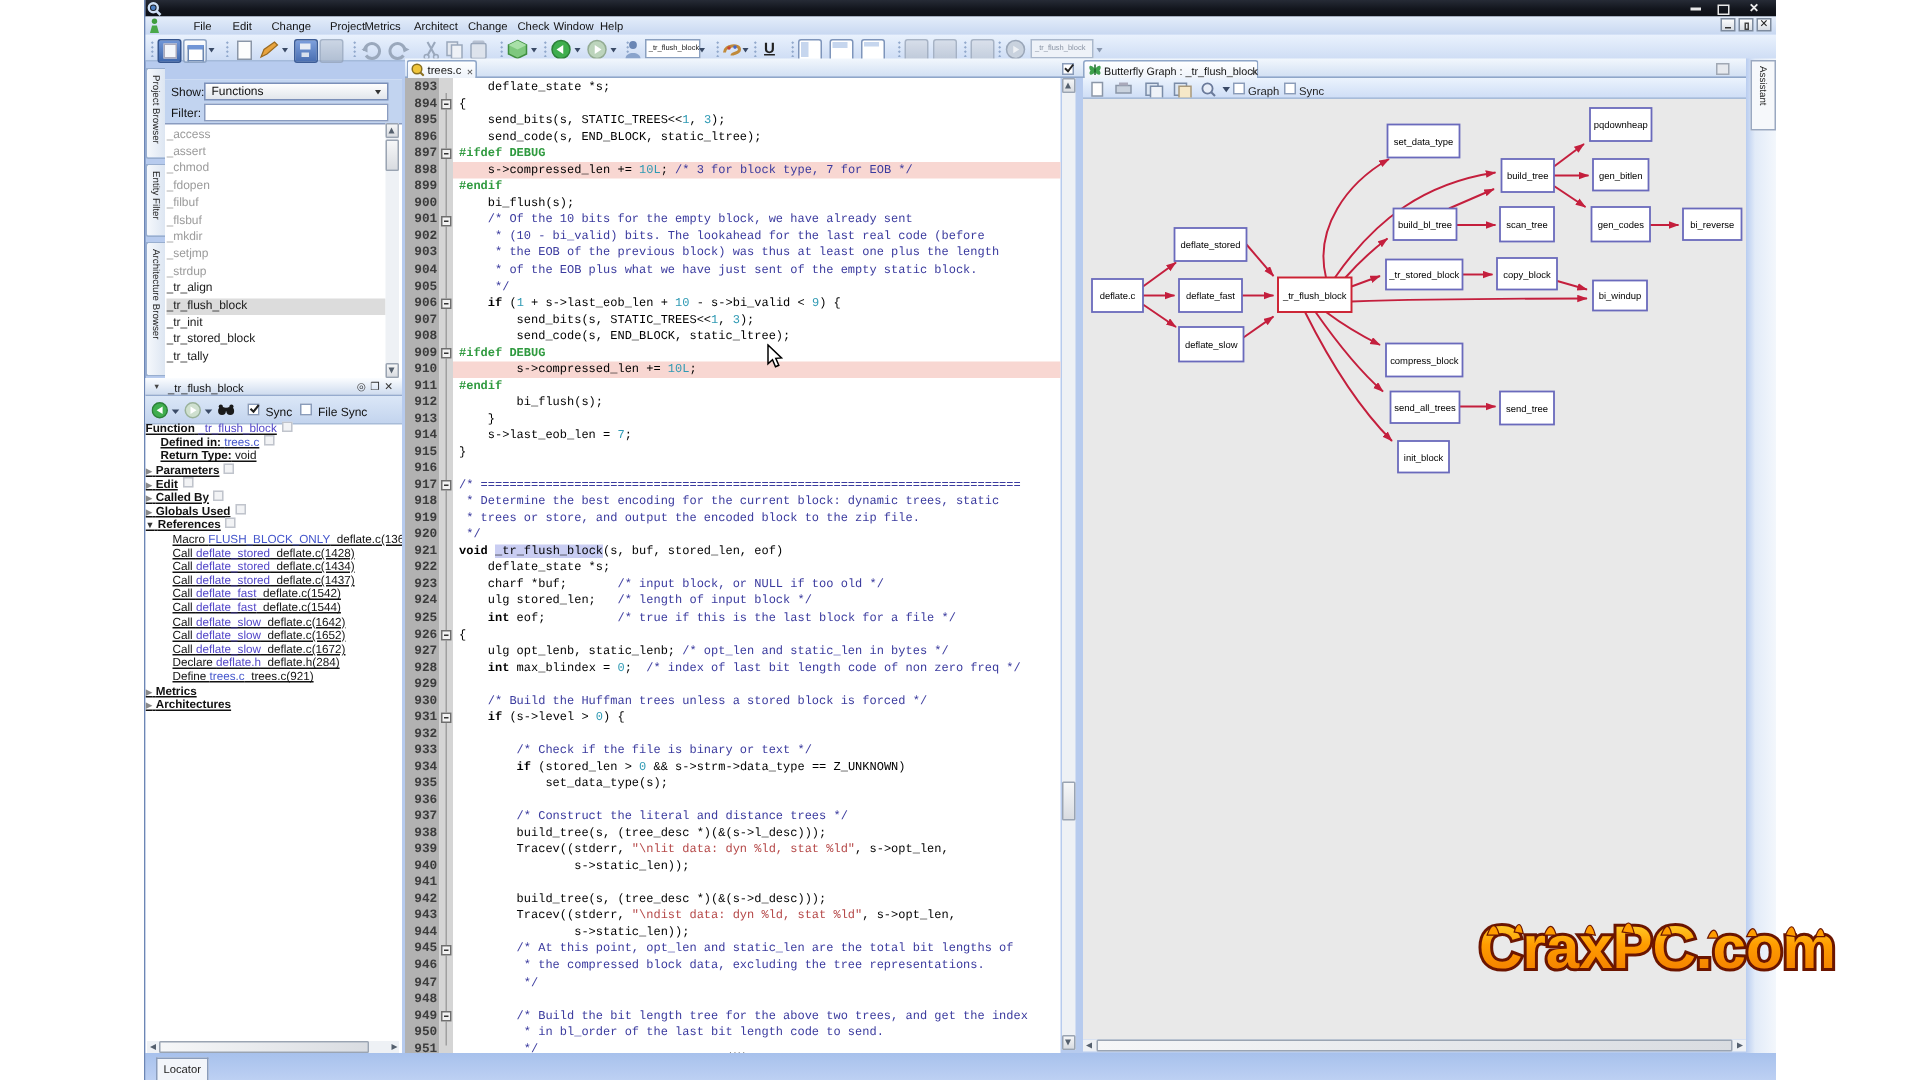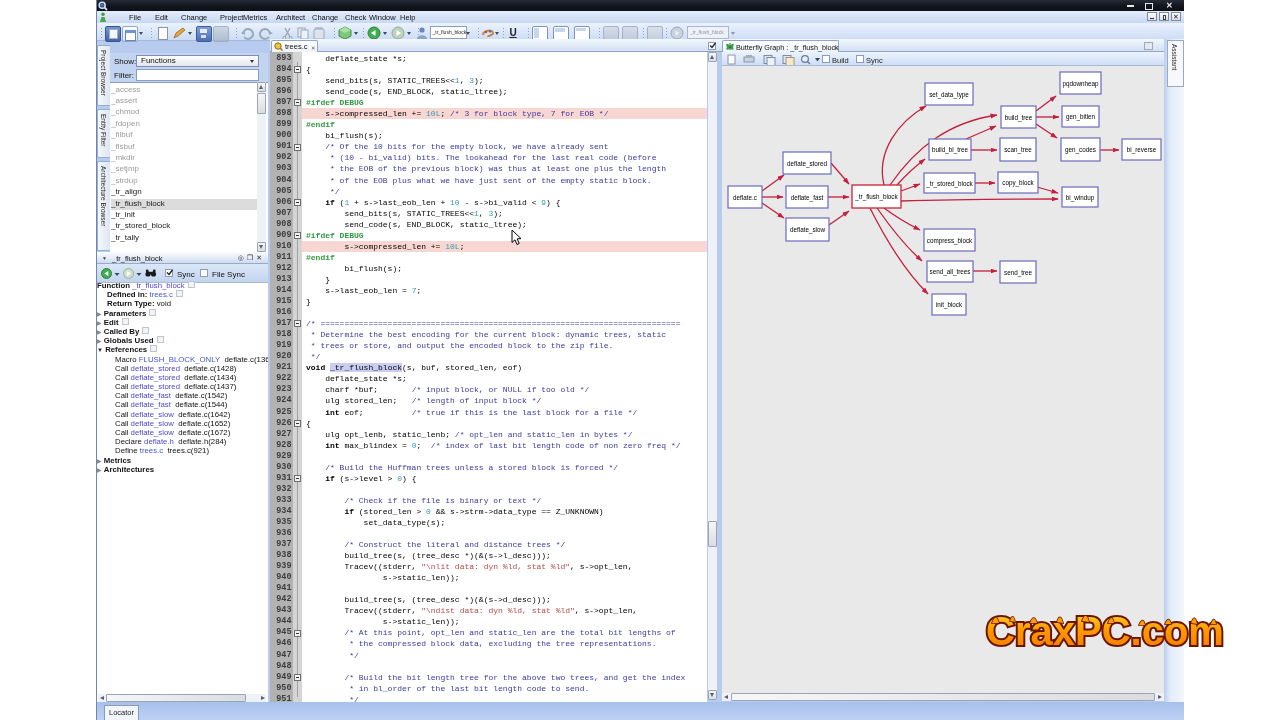--- a/index.html
+++ b/index.html
@@ -36,21 +36,21 @@
 .pinkrow{position:absolute;left:302px;width:405px;height:11px;background:#f8d7d2;}
 .foldbox{position:absolute;left:294px;width:7px;height:7px;background:#f2f2f2;border:1px solid #6e6e6e;box-sizing:border-box;}
 .foldbox:after{content:"";position:absolute;left:1px;top:2px;width:3px;height:1px;background:#333;}
 
 .sbv{background:#eef1f5;}
 .sbh{background:#eef1f5;}
 .sbthumb{background:linear-gradient(90deg,#f6f7f8,#d9dce1);border:1px solid #9aa4b2;border-radius:1px;box-sizing:border-box;}
 .sbthumbh{background:linear-gradient(#f6f7f8,#d9dce1);border:1px solid #9aa4b2;border-radius:1px;box-sizing:border-box;}
 .sbarr{position:absolute;width:0;height:0;}
 
-#itree{position:absolute;left:97px;top:281px;width:171px;font-size:7.8px;line-height:9.2px;color:#111;white-space:nowrap;overflow:hidden;}
+#itree{position:absolute;left:97px;top:281px;width:171px;font-size:7.8px;line-height:9.2px;color:#111;white-space:nowrap;overflow:hidden;text-decoration:underline;}
 #itree b{font-weight:bold;}
 #itree .lk{color:#5246c8;}
 #itree .lk2{color:#4456cc;}
 #itree .tri{color:#888;font-size:6px;}
 #itree div{height:9.2px;}
 #itree .pb{display:inline-block;width:5px;height:5px;border:1px solid #c0c4cc;background:#f2f3f5;margin-left:3px;vertical-align:0;}
 
 #flist{position:absolute;left:111px;top:83.5px;width:146px;font-size:8px;line-height:11.4px;color:#1a1a1a;white-space:nowrap;overflow:hidden;}
 #flist .g{color:#9b9b9b;}
 #filecr{position:absolute;left:1040px;top:640px;}
@@ -350,21 +350,21 @@
       <rect x="19" y="1" width="6" height="2" fill="#aab"></rect>
     <rect x="37" y="1.5" width="8" height="8" fill="#dce6f2" stroke="#7a8ca8"></rect>
       <rect x="40" y="3.5" width="8" height="8" fill="#eef2f8" stroke="#7a8ca8"></rect>
     <rect x="56" y="1.5" width="8" height="8" fill="#dce6f2" stroke="#7a8ca8"></rect>
       <rect x="59" y="3.5" width="8" height="8" fill="#f6e8c8" stroke="#a8987a"></rect>
     <circle cx="78" cy="5" r="3.4" fill="#e8eef8" stroke="#6a7a9a" stroke-width="1.2"></circle>
       <line x1="80.5" y1="7.5" x2="83" y2="10" stroke="#6a7a9a" stroke-width="1.4"></line>
     <path d="M88,4 l5,0 -2.5,3.5 z" fill="#3a4a66"></path>
   </svg>
   <div class="cb" style="left:822px;top:55px"></div>
-  <span class="abs" style="left:832px;top:56px;font-size:7.5px;color:#222">Build</span>
+  <span class="abs" style="left:832px;top:56px;font-size:7.5px;color:#222">Graph</span>
   <div class="cb" style="left:856px;top:55px"></div>
   <span class="abs" style="left:866px;top:56px;font-size:7.5px;color:#222">Sync</span>
 
   <svg class="abs" style="left:722px;top:66px" width="442" height="627" viewBox="722 66 442 627">
     <rect x="722" y="66" width="442" height="627" fill="#e9e9e9"></rect>
     <defs>
       <marker id="ah" markerWidth="8" markerHeight="6" refX="6.5" refY="2.5" orient="auto" markerUnits="userSpaceOnUse">
           <path d="M0,0 L7,2.5 L0,5 Z" fill="#c41f3d"></path>
         </marker>
     </defs>

